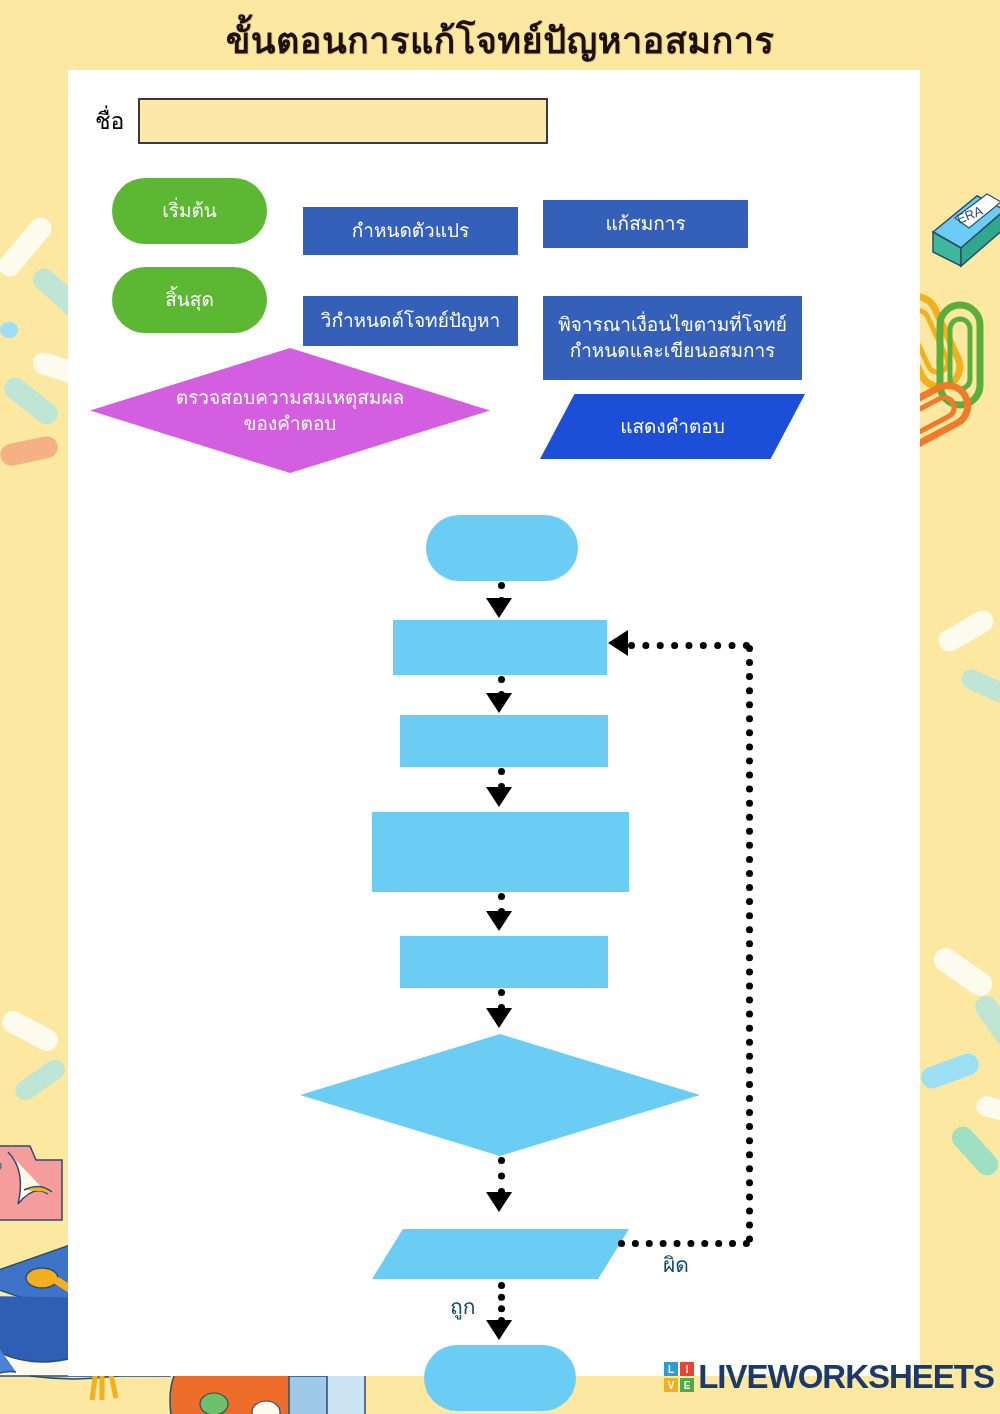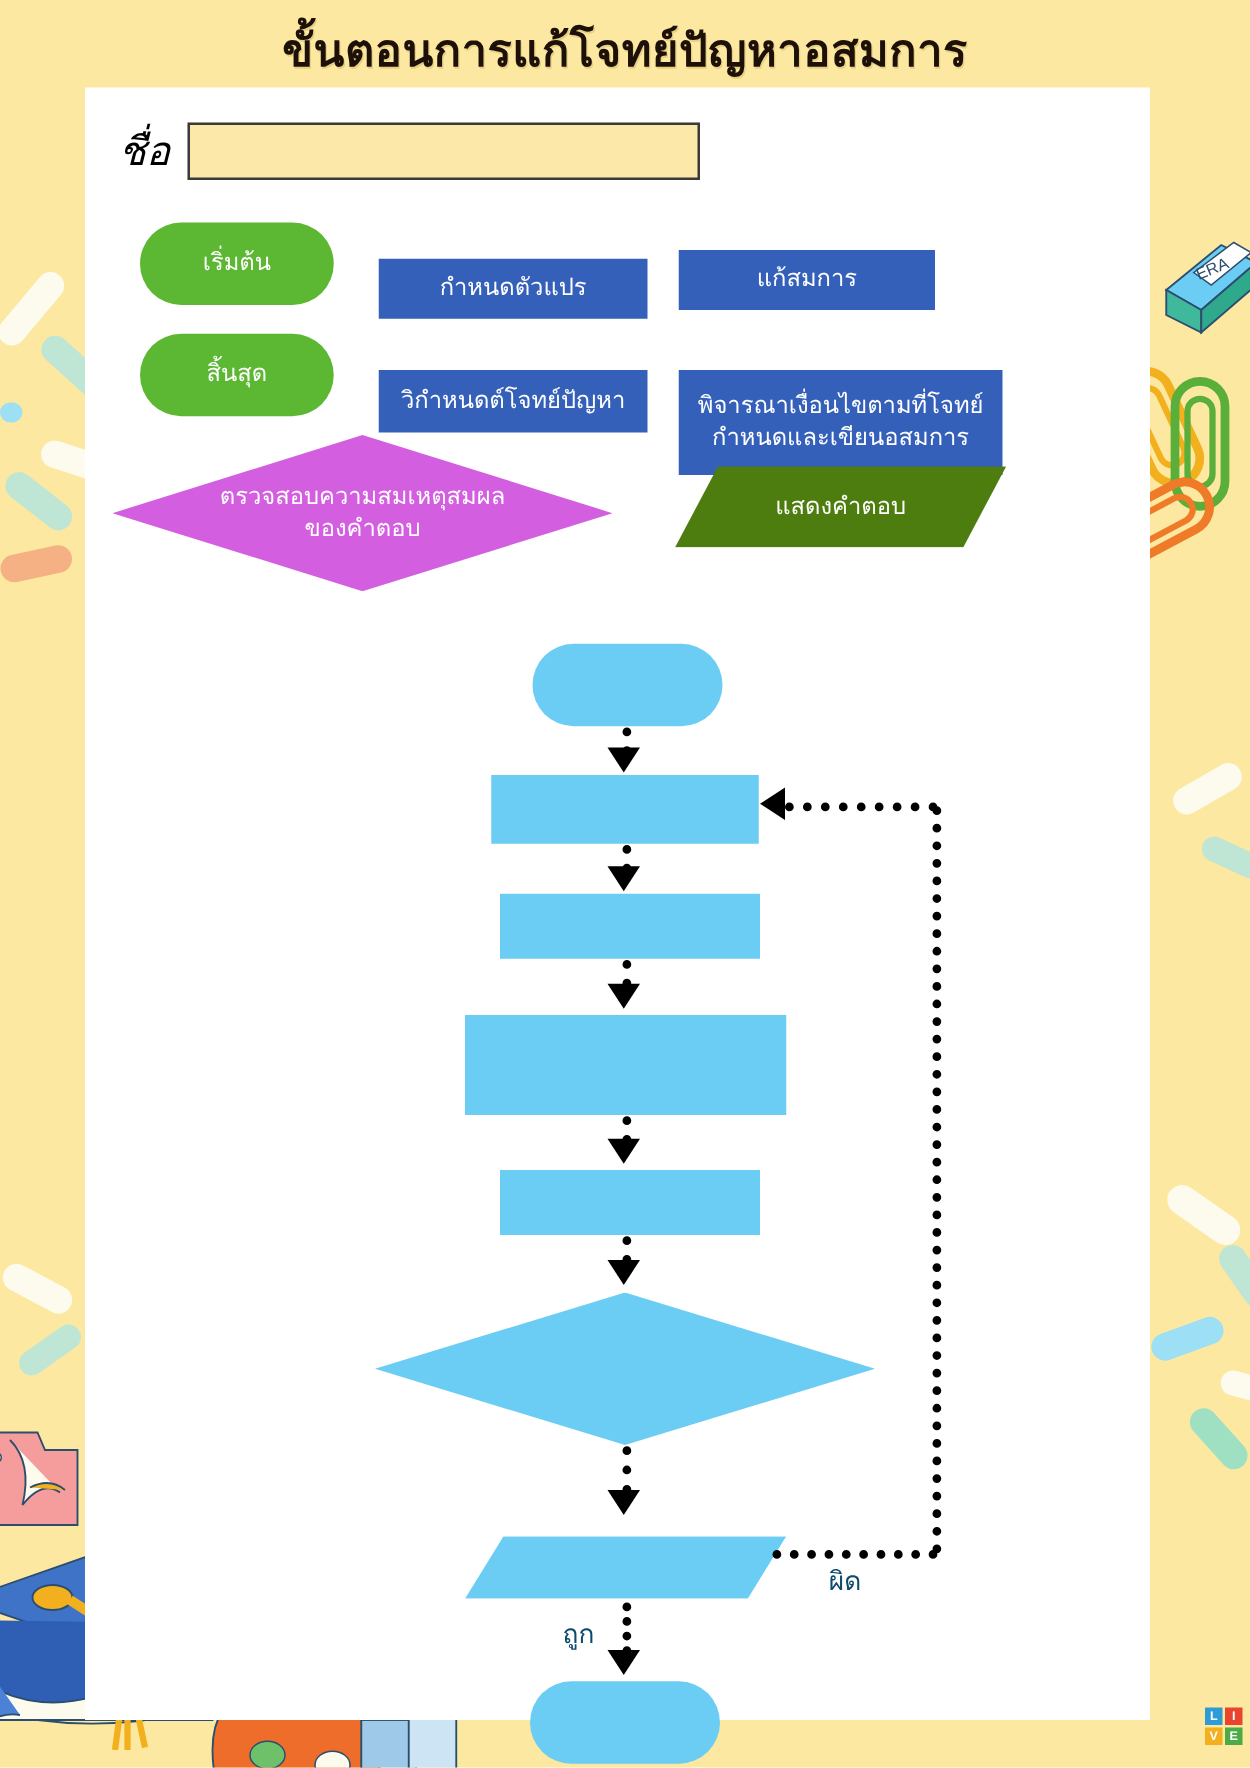--- a/index.html
+++ b/index.html
@@ -54,24 +54,23 @@
   
   #name-row {
     position: absolute;
     left: 95px;
     top: 98px;
     display: flex;
     align-items: center;
     gap: 14px;
   }
   #name-label {
-    font-size: 32px;
+    font-size: 23px;
     color: #000;
     line-height: 1;
-    font-style: italic;
   }
   #name-input {
     width: 410px;
     height: 46px;
     background: #fce8a8;
     border: 2px solid #3a3a3a;
     box-sizing: border-box;
     font-size: 20px;
     padding: 0 8px;
     font-family: "DejaVu Sans", "Liberation Sans", sans-serif;
@@ -98,22 +97,23 @@
   }
   .tile.blue {
     background: #3460ba;
     margin-top: 22px;
   }
   .tile.magenta {
     background: #d45ee0;
     clip-path: polygon(50% 0%, 100% 50%, 50% 100%, 0% 50%);
   }
   .tile.brown {
-    background: #4d7c0f;
+    background: #1d4ed8;
     clip-path: polygon(13% 0%, 100% 0%, 87% 100%, 0% 100%);
+    margin-top: 21px;
   }
 
   
   .drop {
     position: absolute;
     background: #6bcdf3;
     box-sizing: border-box;
   }
   .drop.terminator { border-radius: 40px; }
   .drop.decision   { clip-path: polygon(50% 0%, 100% 50%, 50% 100%, 0% 50%); }
@@ -359,13 +359,14 @@
   <span class="branch-label" style="left:663px; top:1248px;">ผิด</span>
 </div>
 
 <div id="lw-logo">
   <div id="lw-tiles">
     <div class="lw-tile" style="background:#2d9bd6;">L</div>
     <div class="lw-tile" style="background:#e8442f;">I</div>
     <div class="lw-tile" style="background:#f2b01e;">V</div>
     <div class="lw-tile" style="background:#4aab47;">E</div>
   </div>
+  <div id="lw-text">LIVEWORKSHEETS</div>
 </div>
 
 </body></html>

